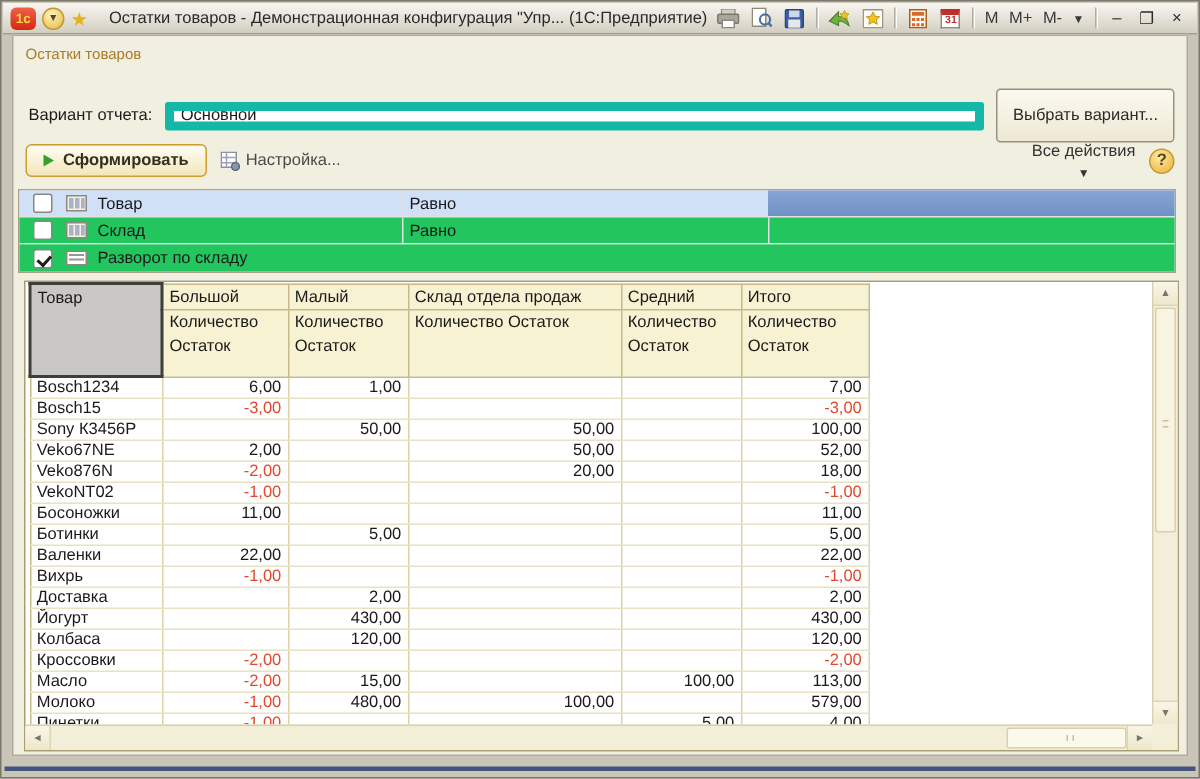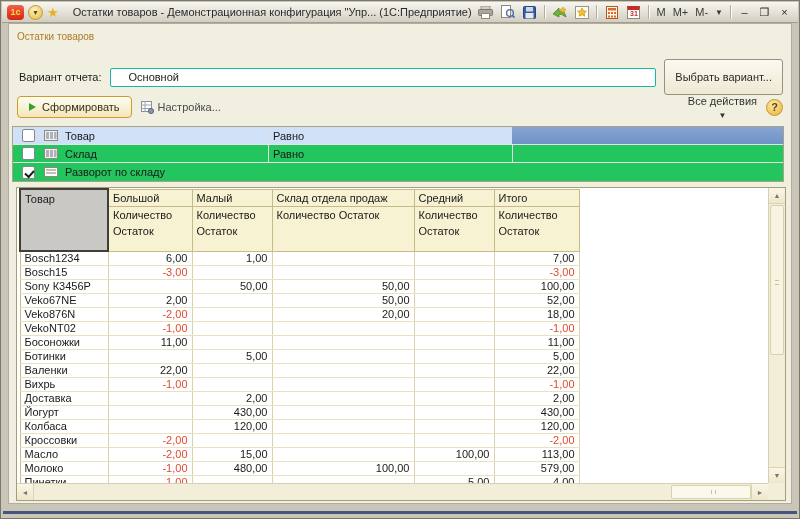--- a/index.html
+++ b/index.html
@@ -30,29 +30,29 @@
   .winbtn{width:17px;height:15px;display:flex;align-items:center;justify-content:center;color:#2a2a2a;font-size:11px;}
   .calendar-ic{width:13px;height:13px;background:#fff;border:1px solid #8d897c;border-top:4px solid #c03028;
     font-size:7px;line-height:8px;text-align:center;color:#c03028;font-weight:bold;}
 
   
   .client{position:absolute;left:7px;right:7px;top:22px;bottom:14px;background:#f1efdf;border:1px solid #b1ad9e;}
   .page-title{position:absolute;left:8px;top:7px;font-size:10px;color:#ac7b2a;}
 
   .variant-row{position:absolute;left:10px;top:43px;right:8px;height:20px;display:flex;align-items:center;gap:8px;}
   .variant-row label{white-space:nowrap;}
-  .variant-input{flex:1;height:19px;border:1px solid #14b8a6;border-radius:2px;padding:0 18px;
+  .variant-input{flex:1;height:19px;border:6px solid #14b8a6;border-radius:2px;padding:0 5px;
     font:inherit;background:#fff;color:#1a1a1a;}
   .choose-btn{flex:0 0 auto;height:36px;padding:0 10px;border:1px solid #97927f;border-radius:3px;
     background:linear-gradient(#fbf9f0,#eee9d4);font:inherit;color:#2a2a2a;}
 
   .cmd-row{position:absolute;left:8px;top:71px;right:8px;height:24px;display:flex;align-items:center;gap:9px;}
   .generate-btn{height:22px;display:flex;align-items:center;gap:6px;padding:0 11px;
     border:1px solid #cf9b2a;border-radius:4px;background:linear-gradient(#fffdf4,#f3e6ba);
-    font:inherit;font-weight:normal;color:#33301f;}
+    font:inherit;font-weight:bold;color:#33301f;}
   .play{width:0;height:0;border-left:7px solid #35a02c;border-top:4px solid transparent;border-bottom:4px solid transparent;}
   .settings-btn{display:flex;align-items:center;gap:4px;color:#4a4a4a;}
   .flex-spacer{flex:1;}
   .all-actions{display:flex;align-items:center;gap:4px;color:#333;flex-direction:column;}
   .all-actions .caret{font-size:8px;}
   .help-btn{width:17px;height:17px;border-radius:50%;background:radial-gradient(circle at 40% 30%,#ffe9a0,#e9b23c);
     border:1px solid #c6982f;text-align:center;line-height:15px;font-weight:bold;color:#584718;}
 
   
   .filter-grid{position:absolute;left:3px;top:102px;width:772px;background:#fff;border:1px solid #a9a188;}

